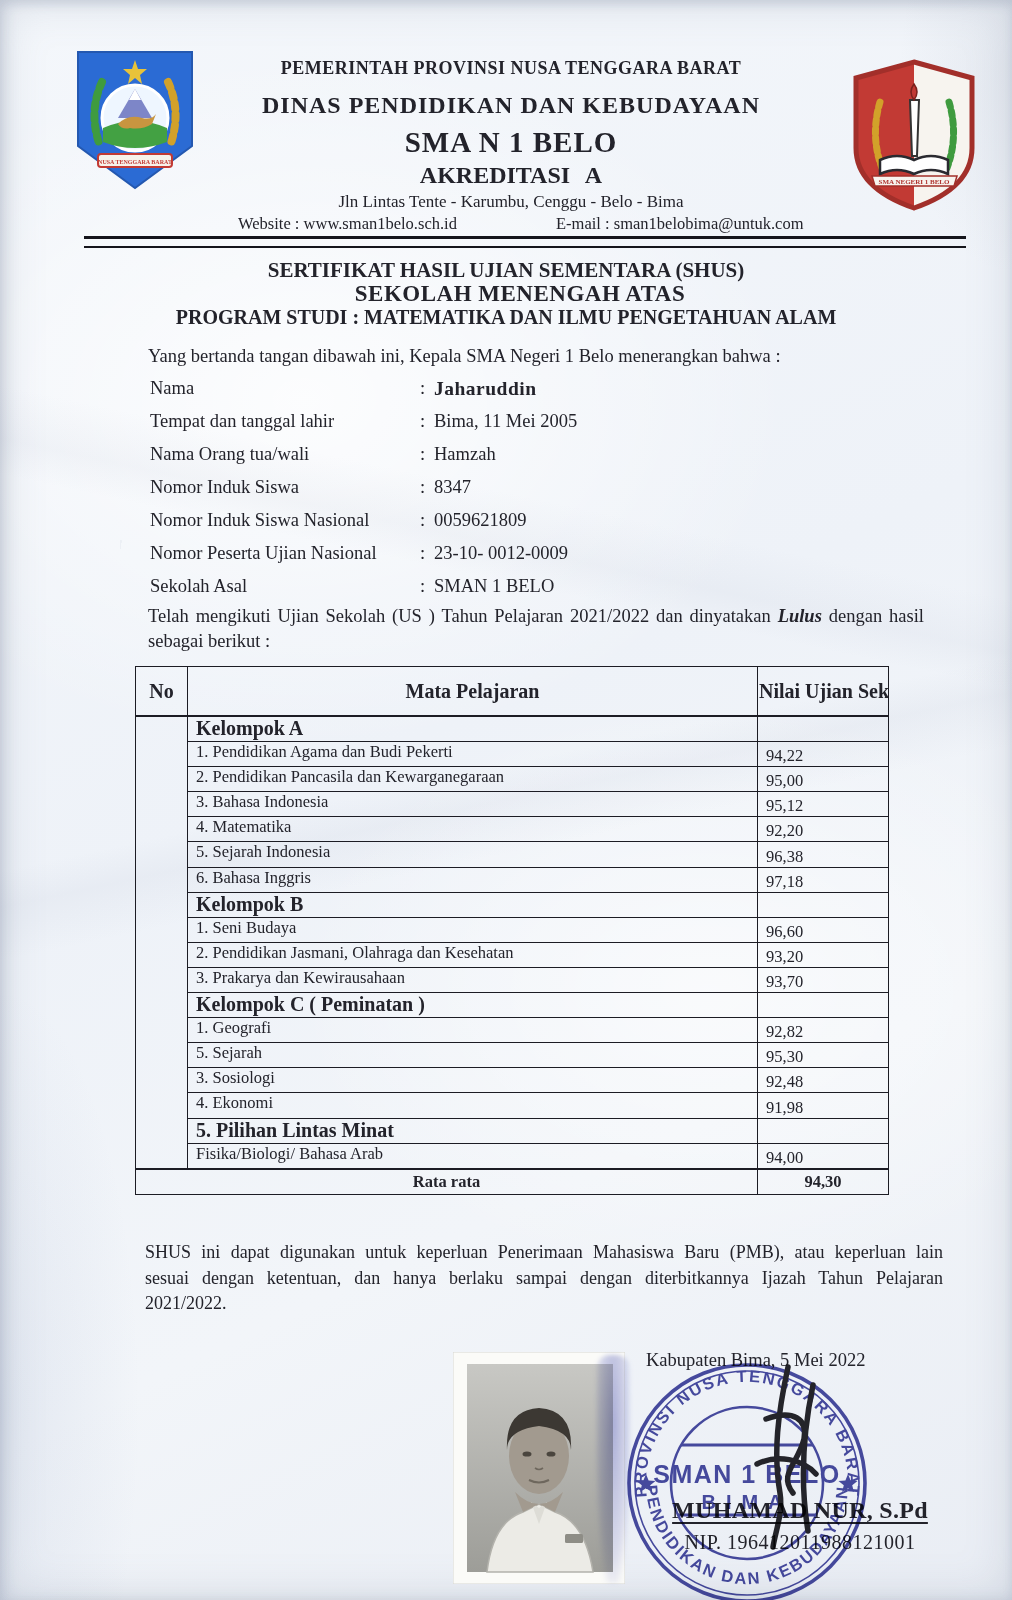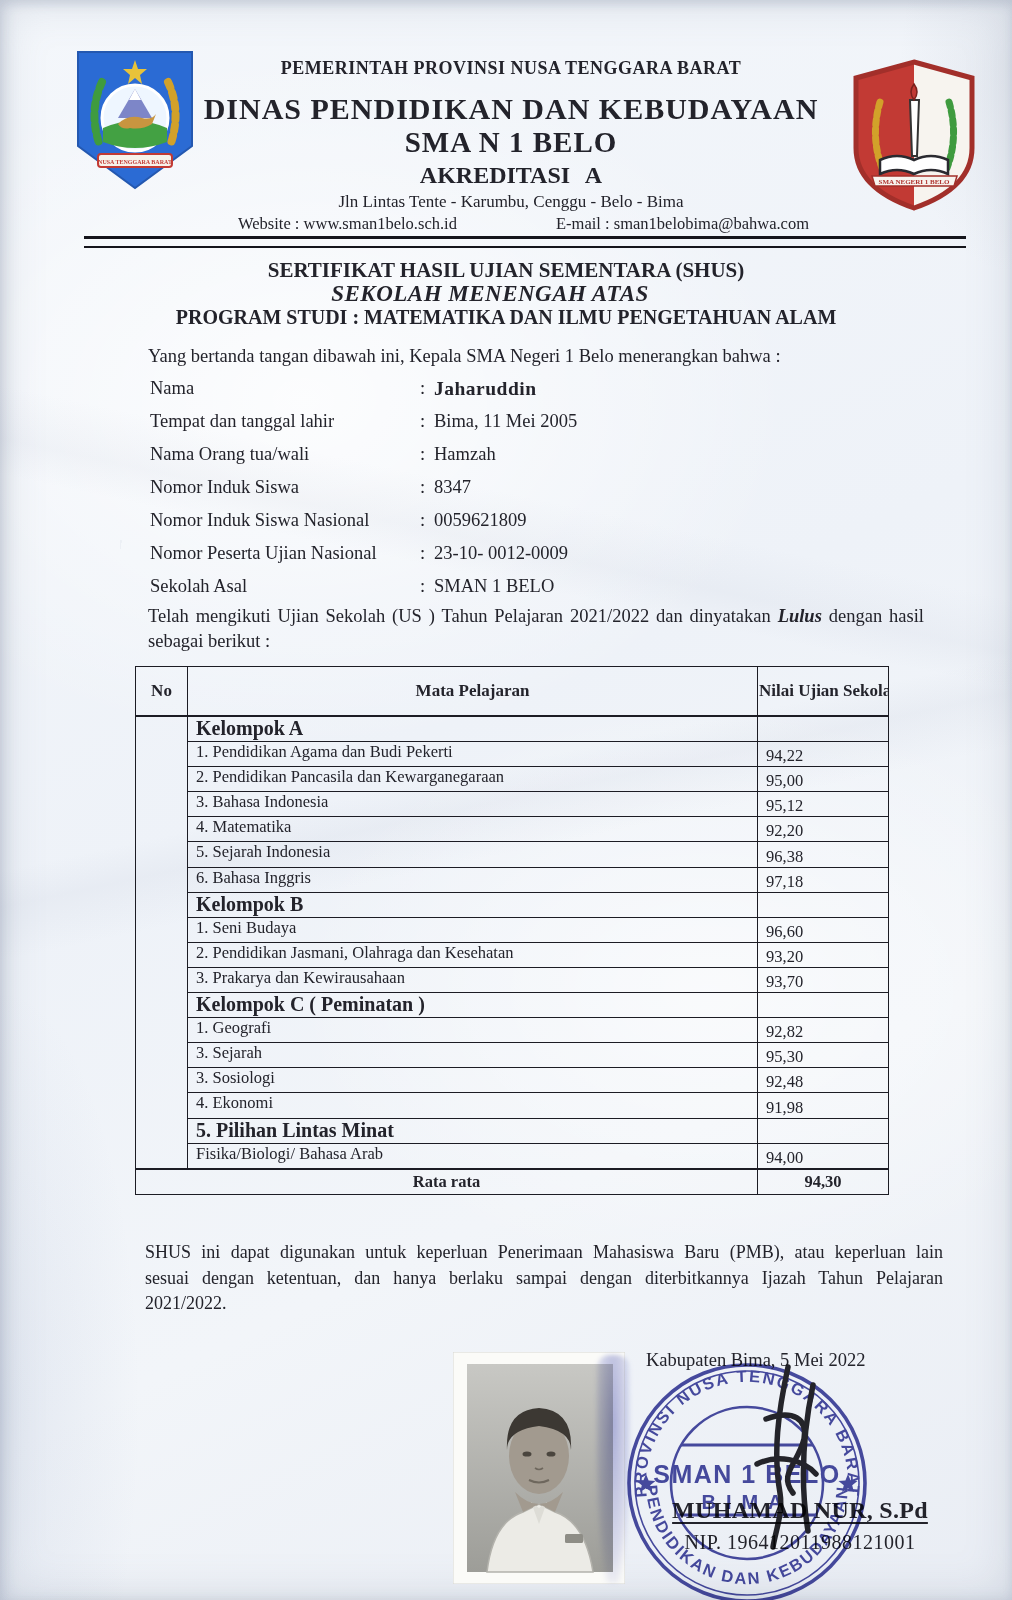--- a/index.html
+++ b/index.html
@@ -18,50 +18,50 @@
       linear-gradient(168deg, transparent 48%, rgba(150,160,185,.08) 50%, transparent 53%),
       linear-gradient(12deg, transparent 62%, rgba(150,160,185,.07) 64%, transparent 67%),
       radial-gradient(ellipse 200px 600px at 0% 88%, rgba(130,150,190,.14), transparent 70%),
       radial-gradient(ellipse 160px 300px at 100% 4%, rgba(140,150,170,.12), transparent 70%);
   }
   .abs{position:absolute;}
   .ctr{text-align:center;}
 
   
   .hdr-line1{top:58px;left:186px;width:650px;font-size:18px;font-weight:bold;letter-spacing:.5px;}
-  .hdr-line2{top:92px;left:186px;width:650px;font-size:30px;font-weight:bold;letter-spacing:1px;}
+  .hdr-line2{top:92px;left:186px;width:650px;font-size:24px;font-weight:bold;letter-spacing:1px;}
   .hdr-line3{top:126px;left:186px;width:650px;font-size:29px;font-weight:bold;letter-spacing:1px;}
   .hdr-line4{top:162px;left:186px;width:650px;font-size:24px;font-weight:bold;word-spacing:10px;}
   .hdr-addr{top:192px;left:186px;width:650px;font-size:17px;}
   .hdr-web{top:214px;left:238px;font-size:16.5px;}
   .hdr-mail{top:214px;left:556px;font-size:16.5px;}
   .rule{top:236px;left:84px;width:882px;height:7px;border-top:3px solid #15151c;border-bottom:2px solid #15151c;}
 
   
   .ttl1{top:258px;left:106px;width:800px;font-size:21px;font-weight:bold;}
-  .ttl2{top:281px;left:90px;width:800px;font-size:23px;font-weight:bold;letter-spacing:.5px;font-style:italic;}
+  .ttl2{top:281px;left:120px;width:800px;font-size:23px;font-weight:bold;letter-spacing:.5px;}
   .ttl3{top:306px;left:106px;width:800px;font-size:20px;font-weight:bold;}
 
   .intro{top:346px;left:148px;width:800px;font-size:18.5px;}
 
   
   .fields{top:378px;left:150px;width:680px;}
   .frow{position:relative;height:33px;text-align:center;}
   .flabel{position:absolute;left:0;font-size:18.5px;}
   .fcolon{position:absolute;left:270px;font-size:18.5px;}
   .fvalue{position:absolute;left:284px;font-size:18.5px;}
   .fvalue.bv{font-weight:bold;font-size:19.5px;letter-spacing:.5px;}
 
   .statement{top:604px;left:148px;width:776px;font-size:18.5px;text-align:justify;line-height:1.35;}
 
   
   table.scores{position:absolute;top:666px;left:135px;width:753px;border-collapse:collapse;table-layout:fixed;}
   table.scores col.c-no{width:52px;} table.scores col.c-subj{width:570px;} table.scores col.c-score{width:131px;}
   table.scores th,table.scores td{border:1.8px solid #1c1c24;font-family:"Liberation Serif",serif;overflow:hidden;white-space:nowrap;}
-  table.scores thead th{height:46px;font-size:17px;font-weight:bold;text-align:center;border-bottom:2.6px solid #1c1c24;}
+  table.scores thead th{height:46px;font-size:20px;font-weight:bold;text-align:center;border-bottom:2.6px solid #1c1c24;}
   th.th-score{white-space:normal;line-height:1.15;}
   table.scores tbody td{height:24.1px;font-size:16.5px;padding:0 8px;}
   td.nocell{border-bottom:2.6px solid #1c1c24;}
   td.subj{vertical-align:top;padding-top:1px;}
   td.subj.group{font-weight:bold;font-size:20px;}
   td.score{text-align:left;vertical-align:bottom;padding-bottom:0px;font-size:16.8px;}
   tr.footer td{height:34px;font-size:18.5px;border-top:2.6px solid #1c1c24;}
   td.ftlabel{text-align:center;font-weight:bold;}
   td.ftscore{text-align:center;font-weight:bold;vertical-align:middle;font-size:18px;}
 
@@ -114,21 +114,21 @@
     <path d="M30,120 L115,120 L112,130 L33,130 Z" fill="#f7f4ef" stroke="#a22f2a" stroke-width="1.5"></path>
     <text x="72" y="128" text-anchor="middle" font-size="7" font-weight="bold" fill="#b03530" font-family="Liberation Serif,serif">SMA NEGERI 1 BELO</text>
   </svg>
 
   <div class="abs ctr hdr-line1">PEMERINTAH PROVINSI NUSA TENGGARA BARAT</div>
   <div class="abs ctr hdr-line2">DINAS PENDIDIKAN DAN KEBUDAYAAN</div>
   <div class="abs ctr hdr-line3">SMA N 1 BELO</div>
   <div class="abs ctr hdr-addr">Jln Lintas Tente - Karumbu, Cenggu - Belo - Bima</div>
   <div class="abs ctr hdr-line4">AKREDITASI  A</div>
   <div class="abs hdr-web">Website : www.sman1belo.sch.id</div>
-  <div class="abs hdr-mail">E-mail : sman1belobima@bahwa.com</div>
+  <div class="abs hdr-mail">E-mail : sman1belobima@untuk.com</div>
   <div class="abs rule"></div>
 
   <div class="abs ctr ttl1">SERTIFIKAT HASIL UJIAN SEMENTARA (SHUS)</div>
   <div class="abs ctr ttl2">SEKOLAH MENENGAH ATAS</div>
   <div class="abs ctr ttl3">PROGRAM STUDI : MATEMATIKA DAN ILMU PENGETAHUAN ALAM</div>
 
   <div class="abs intro">Yang bertanda tangan dibawah ini, Kepala SMA Negeri 1 Belo menerangkan bahwa :</div>
 
   <div class="abs fields">
       <div class="frow">
@@ -231,21 +231,21 @@
         </tr>
         <tr>
           <td class="subj group">Kelompok  C ( Peminatan )</td>
           <td class="score"></td>
         </tr>
         <tr>
           <td class="subj">1. Geografi</td>
           <td class="score">92,82</td>
         </tr>
         <tr>
-          <td class="subj">3. Sejarah</td>
+          <td class="subj">5. Sejarah</td>
           <td class="score">95,30</td>
         </tr>
         <tr>
           <td class="subj">3. Sosiologi</td>
           <td class="score">92,48</td>
         </tr>
         <tr>
           <td class="subj">4. Ekonomi</td>
           <td class="score">91,98</td>
         </tr>

